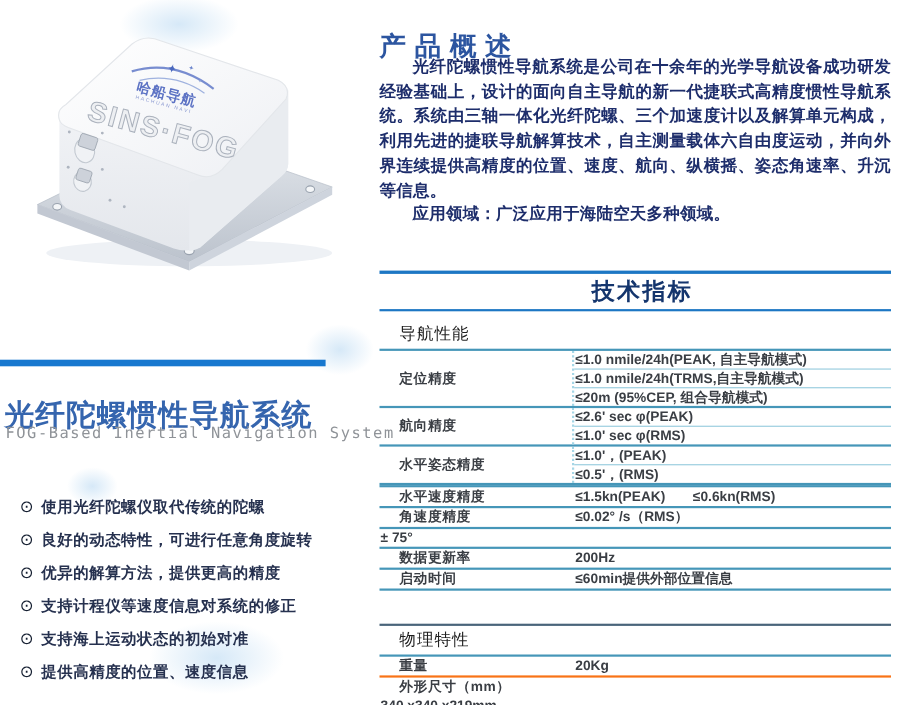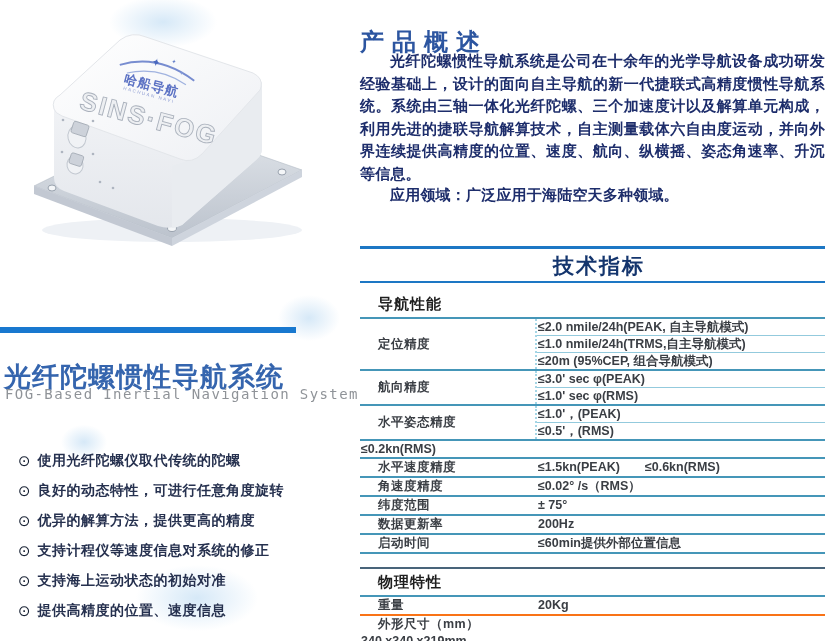--- a/index.html
+++ b/index.html
@@ -27,21 +27,21 @@
     position:absolute;left:5px;top:386px;z-index:1;
     font-family:"DejaVu Sans Mono","Liberation Mono",monospace;
     font-size:14px;letter-spacing:1.4px;color:#8f9398;white-space:nowrap;
   }
   .feature-list{position:absolute;left:18px;top:452px;width:320px;z-index:1;}
   .feature{display:flex;align-items:center;margin-bottom:13px;height:17px;}
   .f-icon{font-size:15px;line-height:17px;color:#141e30;margin-right:7px;}
   .f-text{font-size:14px;line-height:17px;font-weight:700;color:#26314f;letter-spacing:.5px;white-space:nowrap;}
 
   
-  .right-col{position:absolute;left:360px;top:0;width:465px;height:639px;z-index:1;}
+  .right-col{position:absolute;left:345px;top:0;width:465px;height:639px;z-index:1;}
   .overview-heading{
     position:absolute;left:0;top:6px;
     font-family:"Liberation Serif","DejaVu Serif",serif;
     font-size:24px;font-weight:600;letter-spacing:8px;color:#2c55a0;white-space:nowrap;
   }
   .overview-para{
     position:absolute;left:0;top:50px;width:465px;margin:0;
     font-size:15px;line-height:22.6px;font-weight:600;color:#1d2d6b;
     text-align:justify;text-indent:2em;letter-spacing:.2px;
   }
@@ -53,21 +53,21 @@
     position:absolute;left:0;top:246px;width:465px;box-sizing:border-box;
     border-top:3px solid #1d77c4;border-bottom:2px solid #1d77c4;
     height:37px;line-height:34px;padding-left:13px;
     font-size:21px;font-weight:700;color:#14356d;letter-spacing:2px;text-align:center;
   }
   .spec-block{position:absolute;left:0;width:465px;box-sizing:border-box;border-bottom:2px solid #4596b8;}
   .spec-block.nav{top:291px;}
   .spec-block.phys{top:567px;border-top:2px solid #49647a;}
   .section-title{
     padding:3px 0 4px 18px;line-height:19px;
-    font-size:15px;font-weight:700;color:#1e1e1e;letter-spacing:1px;
+    font-size:15px;font-weight:400;color:#1e1e1e;letter-spacing:1px;
     border-bottom:2px solid #4596b8;
   }
   .spec-rows{width:100%;}
   .spec-group{display:flex;}
   .spec-group + .spec-group{border-top:2px solid #4596b8;}
   .phys .spec-group + .spec-group{border-top:2px solid #f97316;flex-direction:column;}
   .spec-label{
     width:177px;box-sizing:border-box;flex:none;
     display:flex;align-items:center;padding-left:18px;
     font-size:12.5px;font-weight:600;color:#3a3e44;letter-spacing:.5px;
@@ -184,58 +184,54 @@
     <p class="overview-app">应用领域：广泛应用于海陆空天多种领域。</p>
 
     <div class="spec-header">技术指标</div>
 
     <div class="spec-block nav">
       <div class="section-title">导航性能</div>
       <div class="spec-rows">
           <div class="spec-group">
             <div class="spec-label multi">定位精度</div>
             <div class="spec-values">
-              <div class="spec-value">≤2.0 nmile/24h(PEAK, 自主导航模式)</div>
+              <div class="spec-value">≤1.0 nmile/24h(PEAK, 自主导航模式)</div>
               <div class="spec-value">≤1.0 nmile/24h(TRMS,自主导航模式)</div>
               <div class="spec-value">≤20m (95%CEP, 组合导航模式)</div>
             </div>
           </div>
           <div class="spec-group">
             <div class="spec-label multi">航向精度</div>
             <div class="spec-values">
-              <div class="spec-value">≤3.0' sec φ(PEAK)</div>
+              <div class="spec-value">≤2.6' sec φ(PEAK)</div>
               <div class="spec-value">≤1.0' sec φ(RMS)</div>
             </div>
           </div>
           <div class="spec-group">
             <div class="spec-label multi">水平姿态精度</div>
             <div class="spec-values">
               <div class="spec-value">≤1.0'，(PEAK)</div>
               <div class="spec-value">≤0.5'，(RMS)</div>
             </div>
           </div>
           <div class="spec-group">
-            <div class="spec-values">
-              <div class="spec-value">≤0.2kn(RMS)</div>
-            </div>
           </div>
           <div class="spec-group">
             <div class="spec-label">水平速度精度</div>
             <div class="spec-values">
               <div class="spec-value">≤1.5kn(PEAK)　　≤0.6kn(RMS)</div>
             </div>
           </div>
           <div class="spec-group">
             <div class="spec-label">角速度精度</div>
             <div class="spec-values">
               <div class="spec-value">≤0.02° /s（RMS）</div>
             </div>
           </div>
           <div class="spec-group">
-            <div class="spec-label">纬度范围</div>
             <div class="spec-values">
               <div class="spec-value">± 75°</div>
             </div>
           </div>
           <div class="spec-group">
             <div class="spec-label">数据更新率</div>
             <div class="spec-values">
               <div class="spec-value">200Hz</div>
             </div>
           </div>

